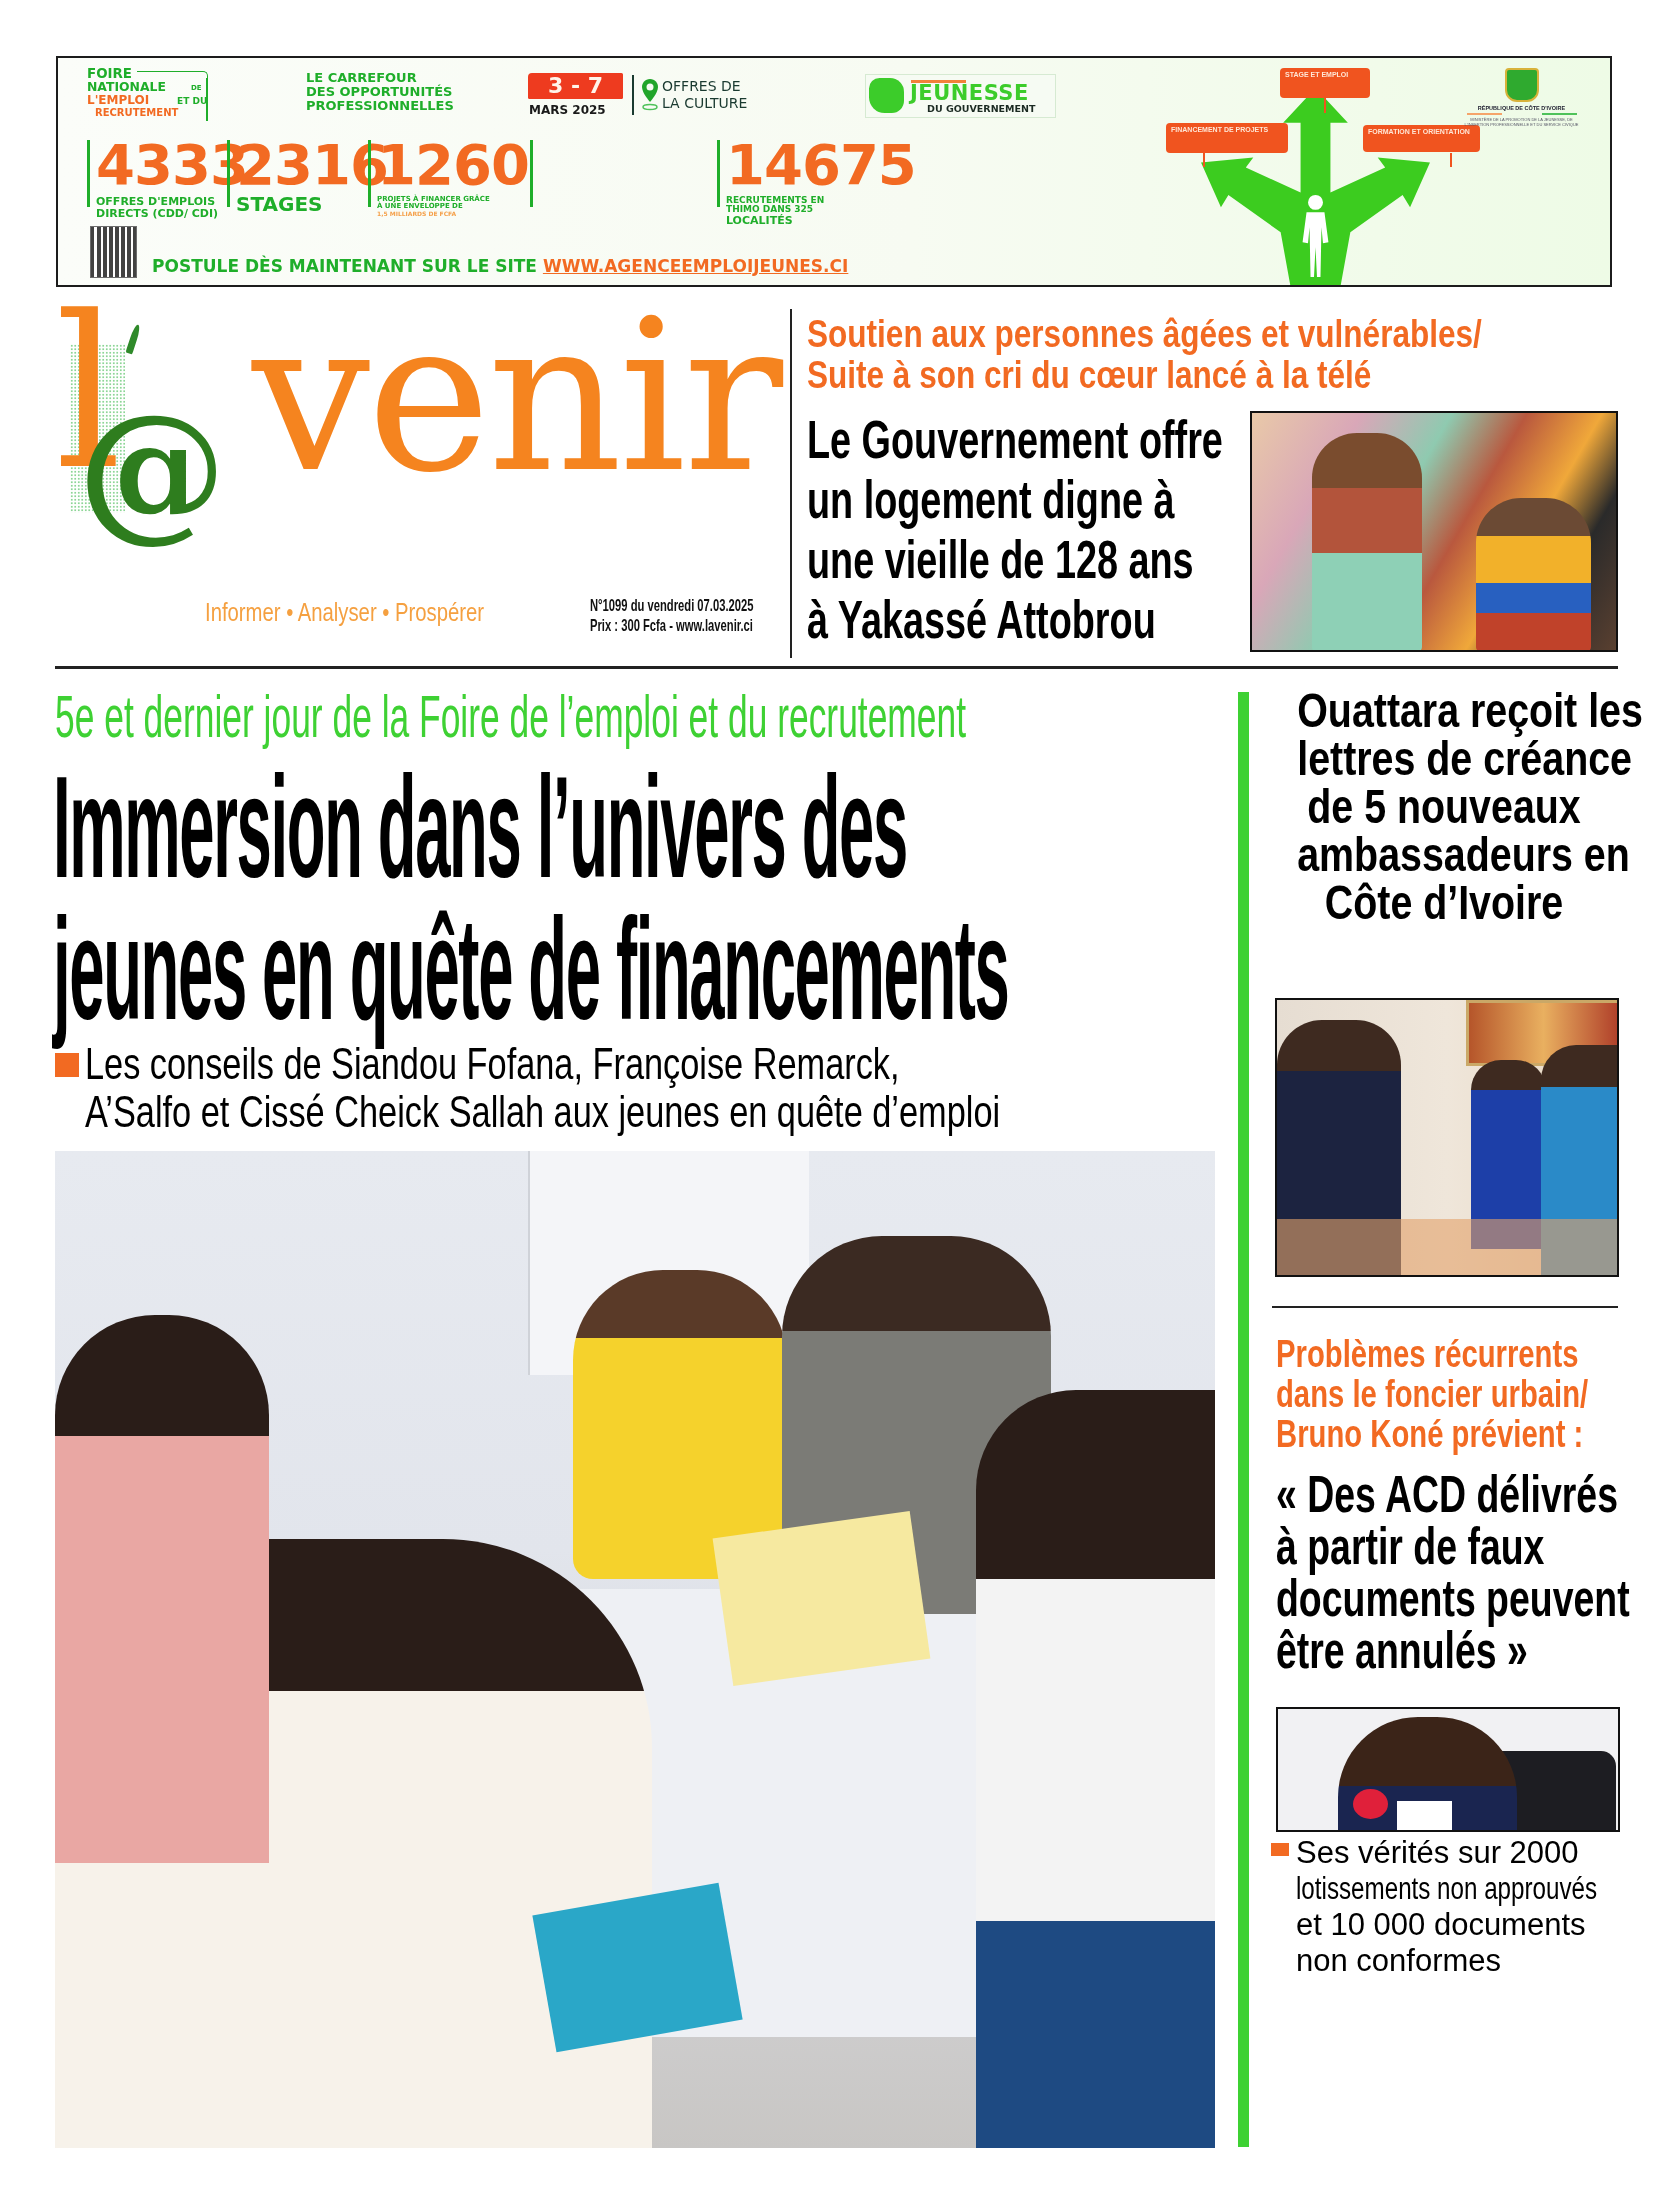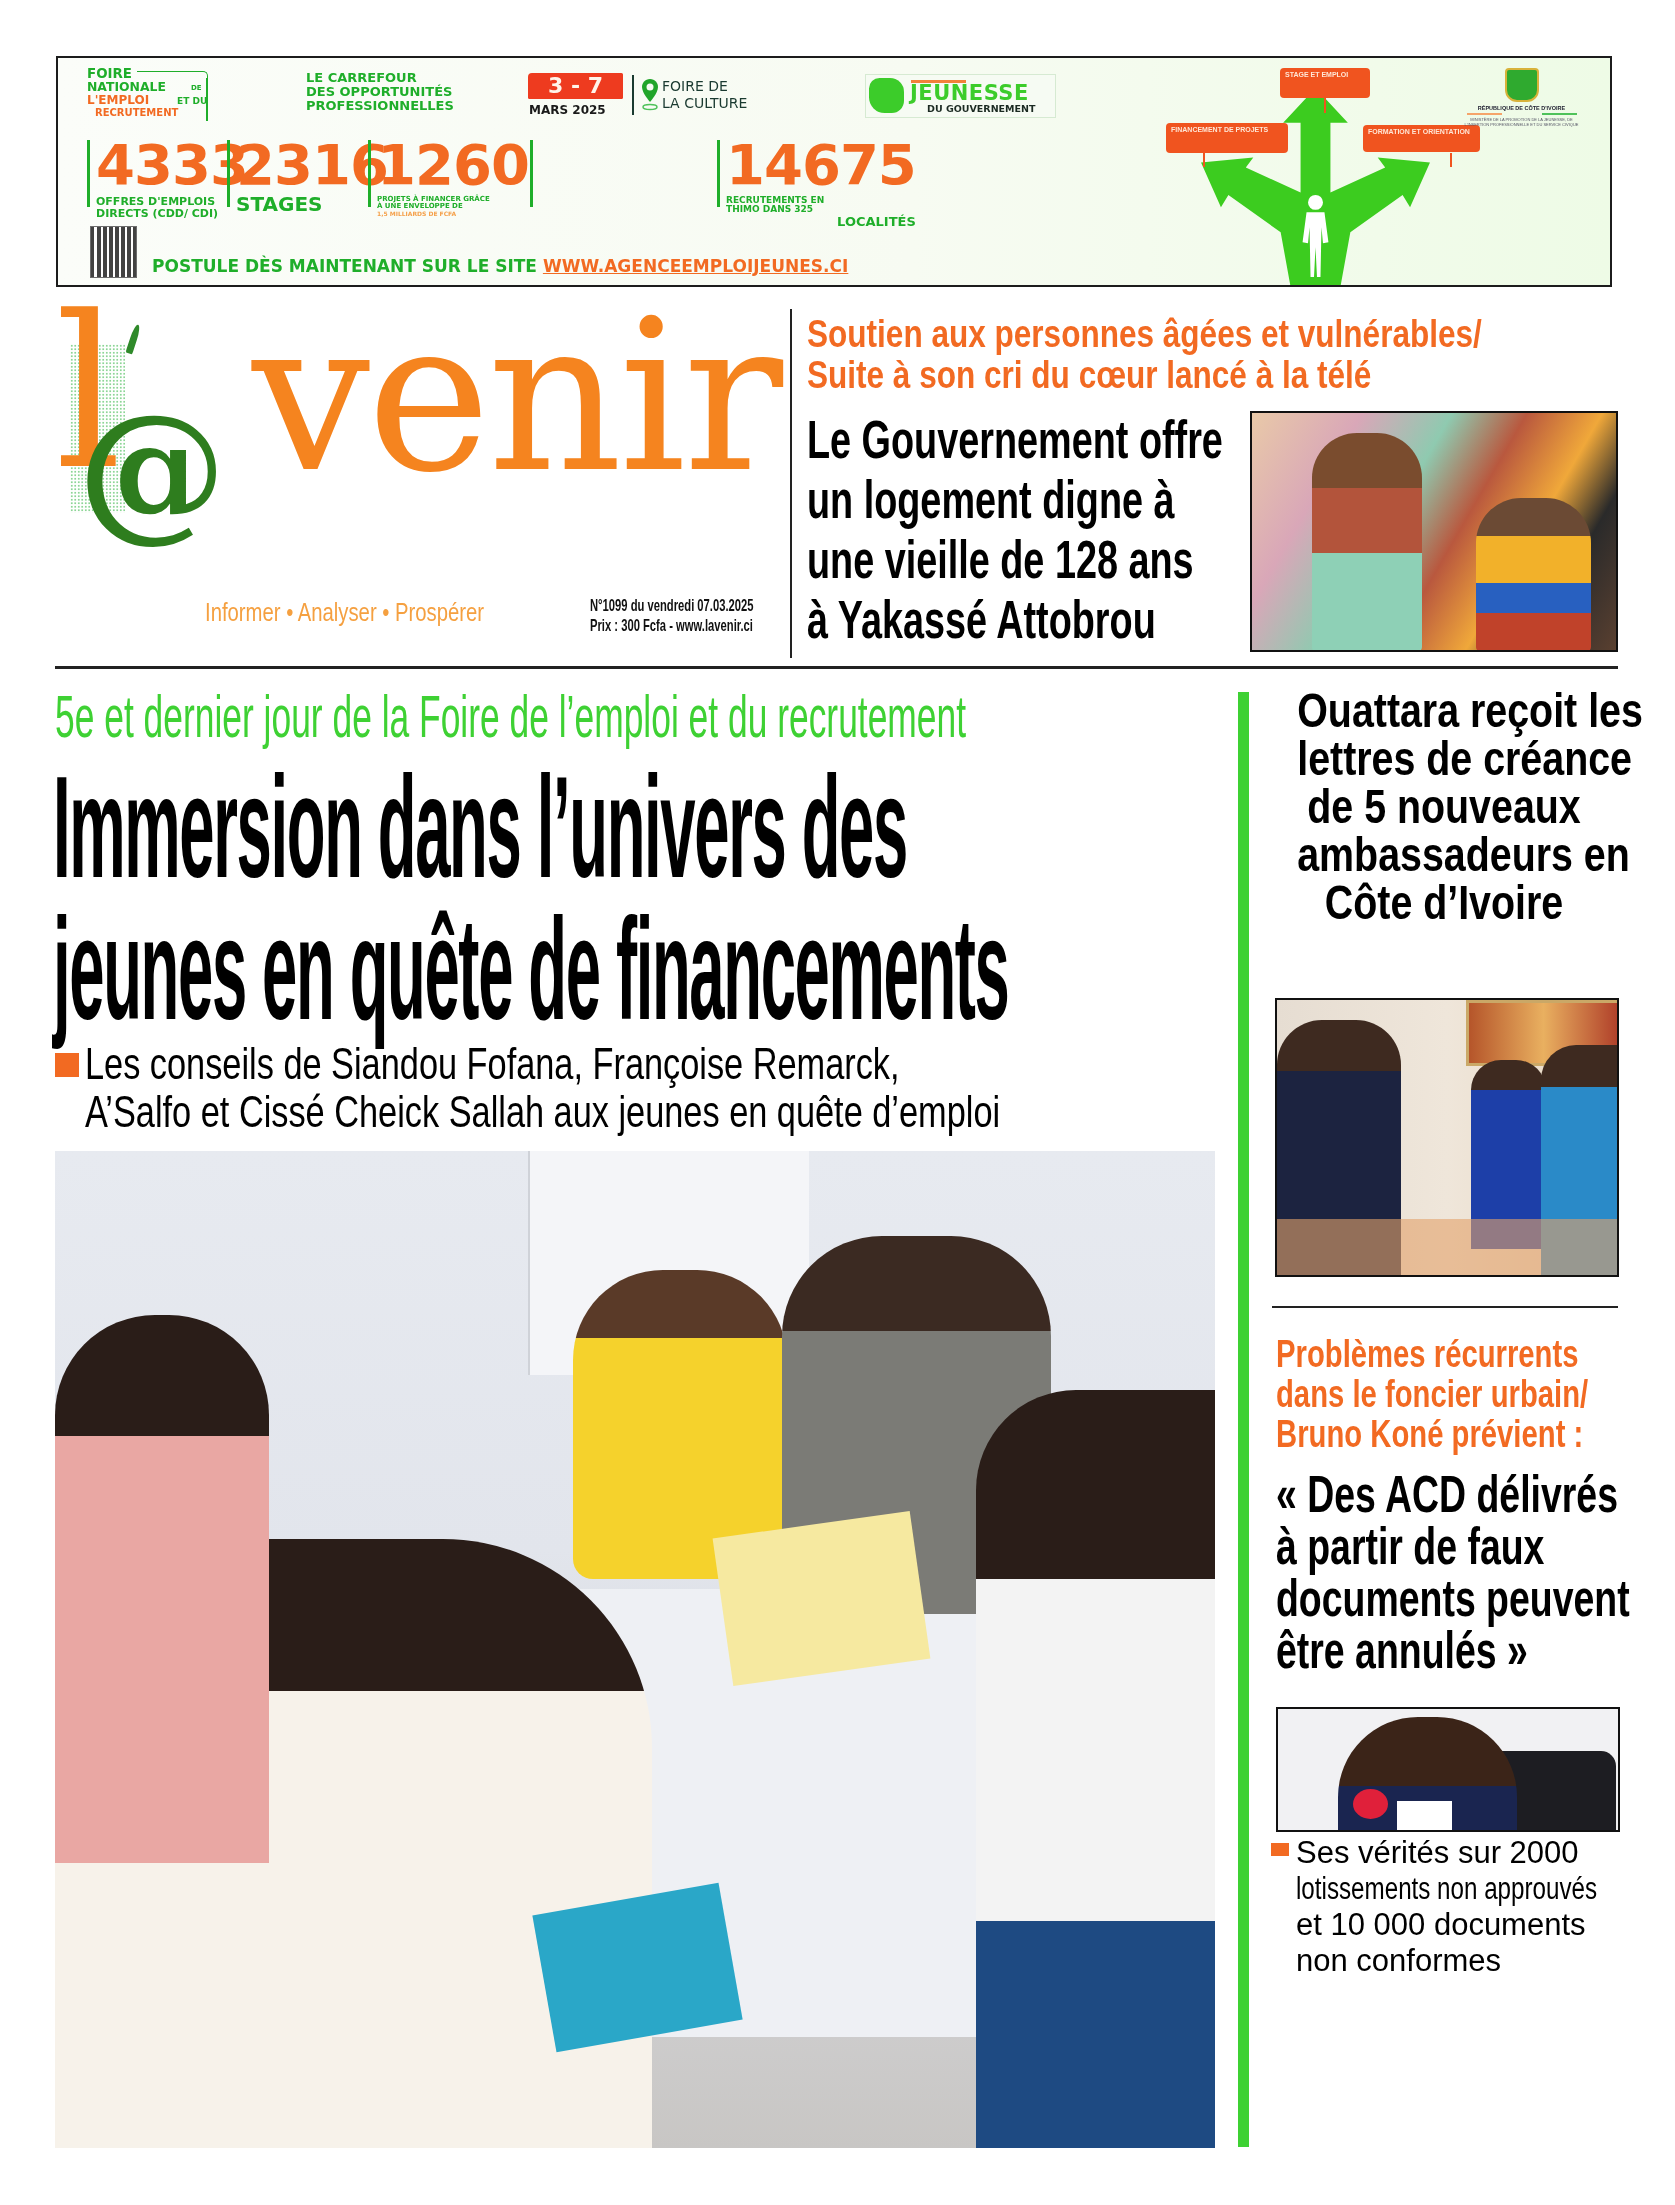--- a/index.html
+++ b/index.html
@@ -56,21 +56,21 @@
   <div class="abs" style="left:574px;top:17.4px;width:1.5px;height:40px;background:#1a3a30;"></div>
 
   <div class="abs" style="left:583px;top:20px;width:18px;height:35px;">
     <svg width="18" height="35" viewBox="0 0 36 70">
         <path d="M18 2 C8 2 2 10 2 18 C2 30 18 48 18 48 C18 48 34 30 34 18 C34 10 28 2 18 2 Z" fill="#21a52a"></path>
         <circle cx="18" cy="18" r="7" fill="#f6fbf3"></circle>
         <ellipse cx="18" cy="58" rx="14" ry="5" fill="none" stroke="#4fc25a" stroke-width="3"></ellipse>
       </svg>
   </div>
   <div class="abs" style="left:604px;top:20px;font-family:'DejaVu Sans',sans-serif;font-size:14px;line-height:17px;color:#1a3a30;">
-    <div>FOIRE DE</div>
+    <div>OFFRES DE</div>
     <div>LA CULTURE</div>
   </div>
 
   <div class="abs" style="left:807px;top:16px;width:189px;height:42px;border:1px solid #d6ead2;background:#f6fbf3;">
     <div class="abs" style="left:3px;top:3px;width:35px;height:35px;background:#3ccc2a;border-radius:30% 40% 35% 45%;"></div>
     <div class="abs" style="left:45px;top:5px;width:55px;height:3px;background:#f2813a;"></div>
     <div class="abs" style="left:44px;top:7px;font-family:'DejaVu Sans',sans-serif;font-weight:900;font-size:21px;color:#3ccc2a;line-height:22px;letter-spacing:0.5px;">JEUNESSE</div>
     <div class="abs" style="left:45px;top:28px;font-family:'DejaVu Sans',sans-serif;font-weight:bold;font-size:9.5px;color:#1b2a22;margin-left:16px;">DU GOUVERNEMENT</div>
   </div>
 
@@ -92,21 +92,21 @@
       <div class="bn-cap" style="font-size:7px;margin-top:3px;">PROJETS À FINANCER GRÂCE</div>
       <div class="bn-cap" style="font-size:7px;">À UNE ENVELOPPE DE</div>
       <div class="bn-cap" style="font-size:6px;color:#f5a04a;">1,5 MILLIARDS DE FCFA</div>
     </div>
     <div class="abs bn-sep" style="left:443px;top:5px;height:67px;"></div>
     <div class="abs bn-sep" style="left:630px;top:5px;height:67px;"></div>
     <div class="abs" style="left:639px;top:2px;">
       <div class="bn-big">14675</div>
       <div class="bn-cap" style="font-size:9px;margin-top:3px;">RECRUTEMENTS EN</div>
       <div class="bn-cap" style="font-size:9px;">THIMO DANS 325</div>
-      <div class="bn-cap" style="font-size:13px;text-align:right;">LOCALITÉS</div>
+      <div class="bn-cap" style="font-size:11px;">LOCALITÉS</div>
     </div>
   </div>
 
   <div class="abs" style="left:1093px;top:10px;width:329px;height:219px;">
     <svg width="329" height="219" viewBox="0 0 660 440">
       <path d="M330 40 L395 110 L360 110 L360 250 L470 200 L455 180 L560 190 L520 280 L505 255 L400 330 L380 440 L280 440 L260 330 L155 255 L140 280 L100 190 L205 180 L190 200 L300 250 L300 110 L265 110 Z" fill="#3ccc1f"></path>
       <g fill="#ffffff">
         <circle cx="330" cy="270" r="15"></circle>
         <path d="M312 290 L348 290 L356 350 L345 352 L342 320 L340 420 L333 420 L330 360 L327 420 L320 420 L318 320 L315 352 L304 350 Z"></path>
       </g>

